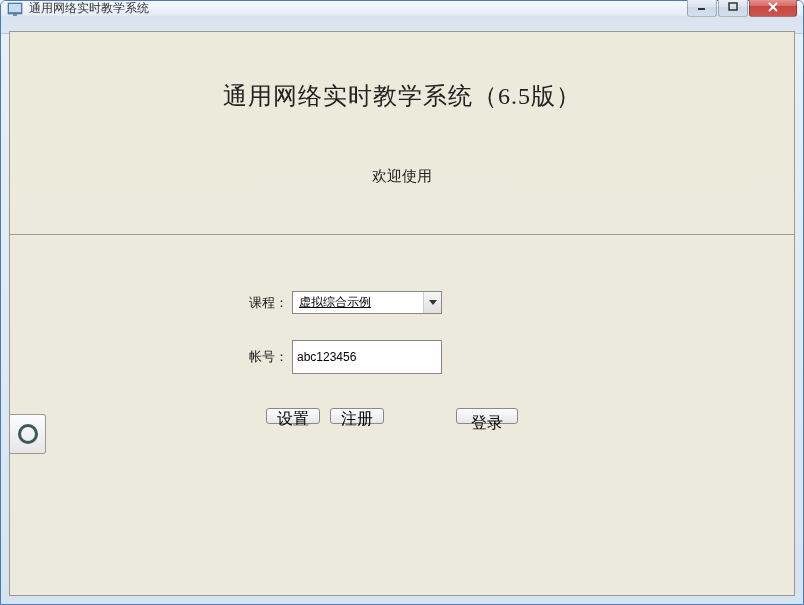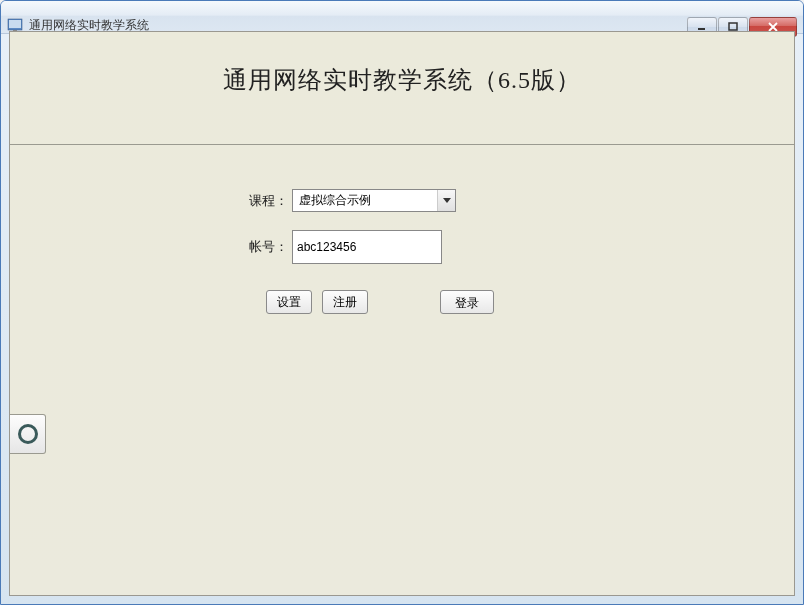--- a/index.html
+++ b/index.html
@@ -17,21 +17,21 @@
       border: 1px solid #4a7ab8;
       border-radius: 6px 6px 0 0;
       position: relative;
       box-shadow: 0 0 8px rgba(0,0,0,0.2);
     }
     .titlebar {
       height: 16px;
       background: linear-gradient(to bottom, #f5f9fc 0%, #e4ecf5 45%, #d8e3ef 46%, #dde7f2 100%);
       border-bottom: 1px solid #b8c8dc;
       display: flex;
-      align-items: flex-start;
+      align-items: flex-end;
       padding: 16px 6px;
       border-radius: 5px 5px 0 0;
     }
     .titlebar-icon {
       width: 16px;
       height: 16px;
       margin-right: 6px;
       display: inline-flex;
       align-items: center;
       justify-content: center;
@@ -67,63 +67,64 @@
       position: absolute;
       top: 30px;
       left: 8px;
       right: 8px;
       bottom: 8px;
       background: linear-gradient(to bottom, #ebeadb 0%, #ebeadd 100%);
       border: 1px solid #9a9890;
     }
     .header-section {
       text-align: center;
-      padding-top: 32px;
+      padding-top: 48px;
     }
     .main-title {
       font-size: 24px;
       font-weight: normal;
       font-family: "SimSun", serif;
       color: #222;
       letter-spacing: 1px;
     }
     .welcome {
       font-size: 15px;
       color: #222;
       margin-top: 55px;
       font-family: "SimSun", serif;
     }
     .divider {
       border: none;
       border-top: 1px solid #9a9a90;
       margin-top: 48px;
     }
     .form-area {
-      margin-top: 44px;
+      margin-top: 56px;
       display: flex;
       flex-direction: column;
       align-items: center;
-      gap: 18px;
+      gap: 26px;
     }
     .form-row {
       display: flex;
       align-items: center;
       width: 360px;
     }
     .form-label {
       width: 70px;
       text-align: right;
       font-size: 13px;
       font-family: "SimSun", serif;
       color: #222;
       padding-right: 4px;
     }
     .select-wrap {
       position: relative;
-      width: 164px;
+      width: 150px;
+      text-decoration: underline;
     }
     .select-input {
       width: 100%;
       height: 23px;
       border: 1px solid #888;
       background: #fff;
       font-size: 12px;
       padding: 0 22px 0 6px;
       font-family: "SimSun", serif;
       line-height: 21px;
@@ -151,27 +152,27 @@
       font-family: "Tahoma", "SimSun", sans-serif;
     }
     .button-row {
       display: flex;
       align-items: center;
       width: 360px;
       margin-top: 8px;
       padding-left: 44px;
     }
     .btn {
-      height: 24px;
+      height: 16px;
       min-width: 44px;
       padding: 0 10px;
       border: 1px solid #8a8a8a;
       border-radius: 3px;
       background: linear-gradient(to bottom, #fdfdfd, #e8e8e8);
-      font-size: 12px;
+      font-size: 16px;
       font-family: "SimSun", serif;
       cursor: pointer;
       margin-right: 10px;
     }
     .btn:last-child { margin-right: 0; }
     .btn-login { margin-left: 62px; padding: 4px 14px; }
     .side-circle {
       position: absolute;
       left: 0px;
       top: 382px;
@@ -221,20 +222,21 @@
         <svg width="12" height="10" viewBox="0 0 12 10">
             <path d="M2 1 L10 9 M10 1 L2 9" stroke="#fff" stroke-width="1.8"></path>
           </svg>
       </div>
     </div>
   </div>
 
   <div class="client-area">
     <div class="header-section">
       <div class="main-title">通用网络实时教学系统（6.5版）</div>
+      <div class="welcome">欢迎使用</div>
     </div>
 
     <hr class="divider">
 
     <div class="form-area">
 
       <div class="form-row">
         <div class="form-label">课程：</div>
         <div class="select-wrap">
           <div class="select-input">虚拟综合示例</div>

